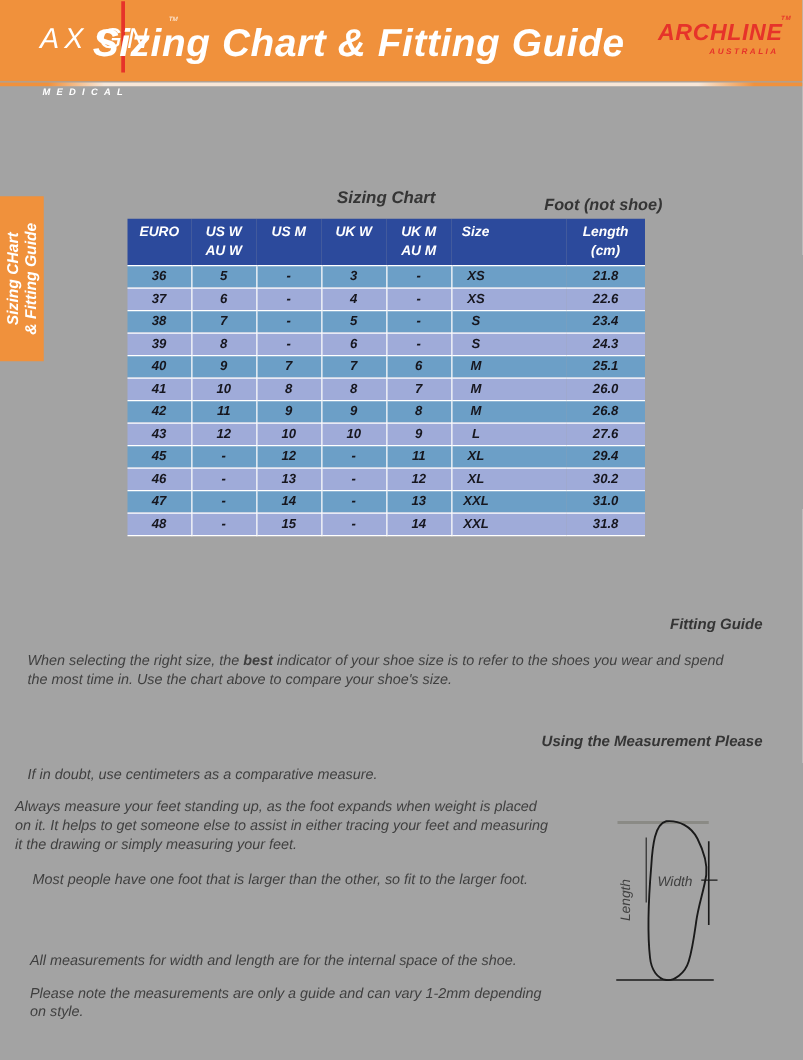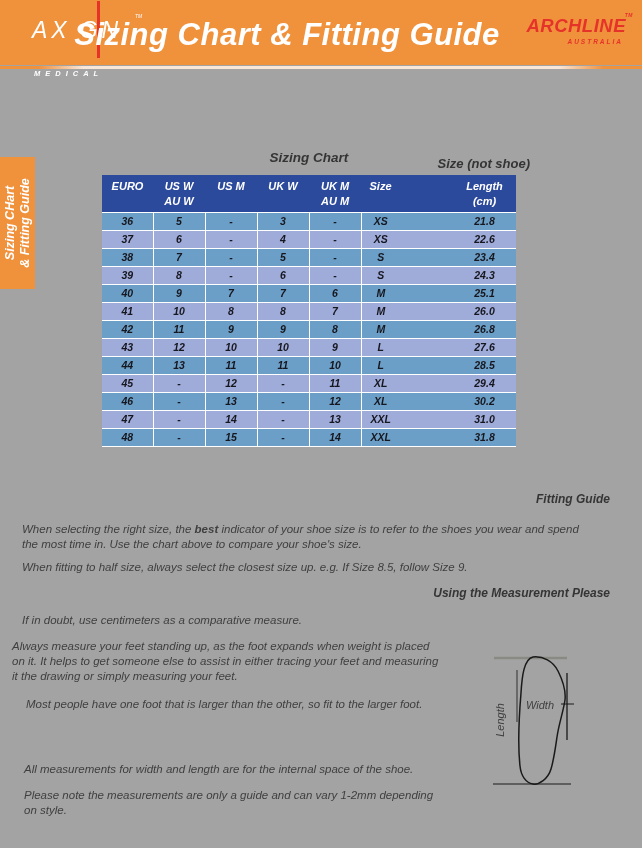--- a/index.html
+++ b/index.html
@@ -85,21 +85,21 @@
     </div>
   </div>
   <div class="divider"></div>
 
   <div class="side-tab">
     <span>Sizing CHart</span>
     <span>&amp; Fitting Guide</span>
   </div>
 
   <div class="sizing-title">Sizing Chart</div>
-  <div class="foot-note">Size (not shoe)</div>
+  <div class="foot-note">Foot (not shoe)</div>
 
   <table class="sizing-table">
     <colgroup>
       <col style="width:51px">
         <col style="width:52px">
         <col style="width:52px">
         <col style="width:52px">
       <col style="width:52px">
         <col style="width:39px">
         <col style="width:53px">
@@ -211,30 +211,20 @@
           <td>43</td>
           <td>12</td>
           <td>10</td>
           <td>10</td>
           <td>9</td>
           <td>L</td>
           <td></td>
           <td>27.6</td>
         </tr>
         <tr>
-          <td>44</td>
-          <td>13</td>
-          <td>11</td>
-          <td>11</td>
-          <td>10</td>
-          <td>L</td>
-          <td></td>
-          <td>28.5</td>
-        </tr>
-        <tr>
           <td>45</td>
           <td>-</td>
           <td>12</td>
           <td>-</td>
           <td>11</td>
           <td>XL</td>
           <td></td>
           <td>29.4</td>
         </tr>
         <tr>
@@ -266,21 +256,20 @@
           <td>XXL</td>
           <td></td>
           <td>31.8</td>
         </tr>
       </tbody>
   </table>
 
   <div class="h-center" style="top:492px">Fitting Guide</div>
   <div class="para" style="left:22px;top:522px;width:612px"><span>When selecting the right size, the </span><span class="bold">best</span><span> indicator of your shoe size is to refer to the shoes you wear and spend
 the most time in. Use the chart above to compare your shoe's size.</span></div>
-  <div class="para" style="left:22px;top:560px;width:612px">When fitting to half size, always select the closest size up. e.g. If Size 8.5, follow Size 9.</div>
 
   <div class="h-center" style="top:586px">Using the Measurement Please</div>
   <div class="para" style="left:22px;top:613px;width:470px">If in doubt, use centimeters as a comparative measure.</div>
   <div class="para" style="left:12px;top:639px;width:470px">Always measure your feet standing up, as the foot expands when weight is placed
 on it. It helps to get someone else to assist in either tracing your feet and measuring
 it the drawing or simply measuring your feet.</div>
   <div class="para" style="left:24px;top:762px;width:480px">All measurements for width and length are for the internal space of the shoe.</div>
   <div class="para" style="left:26px;top:697px;width:480px">Most people have one foot that is larger than the other, so fit to the larger foot.</div>
   <div class="para" style="left:24px;top:788px;width:480px">Please note the measurements are only a guide and can vary 1-2mm depending
 on style.</div>

